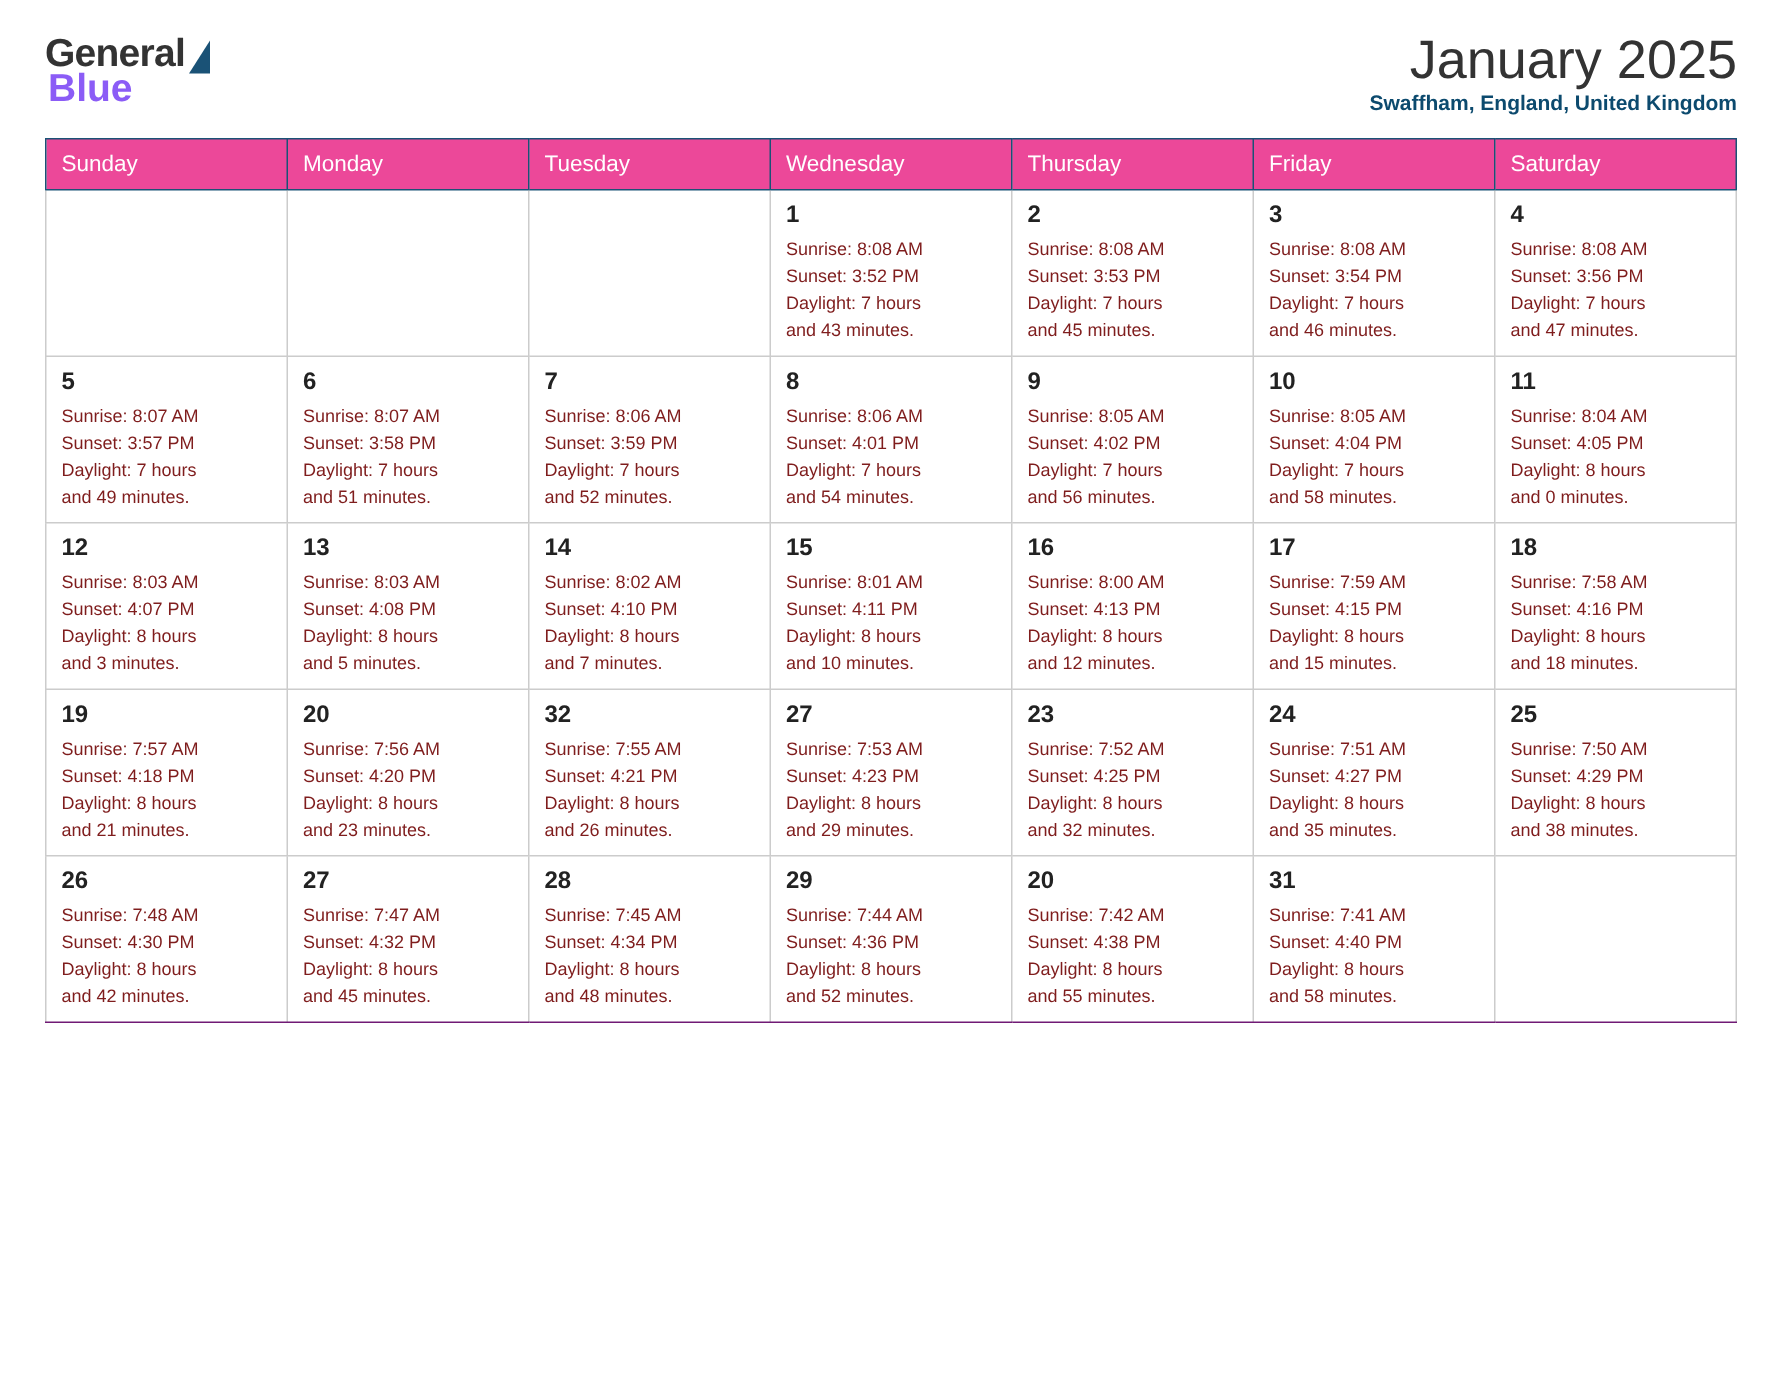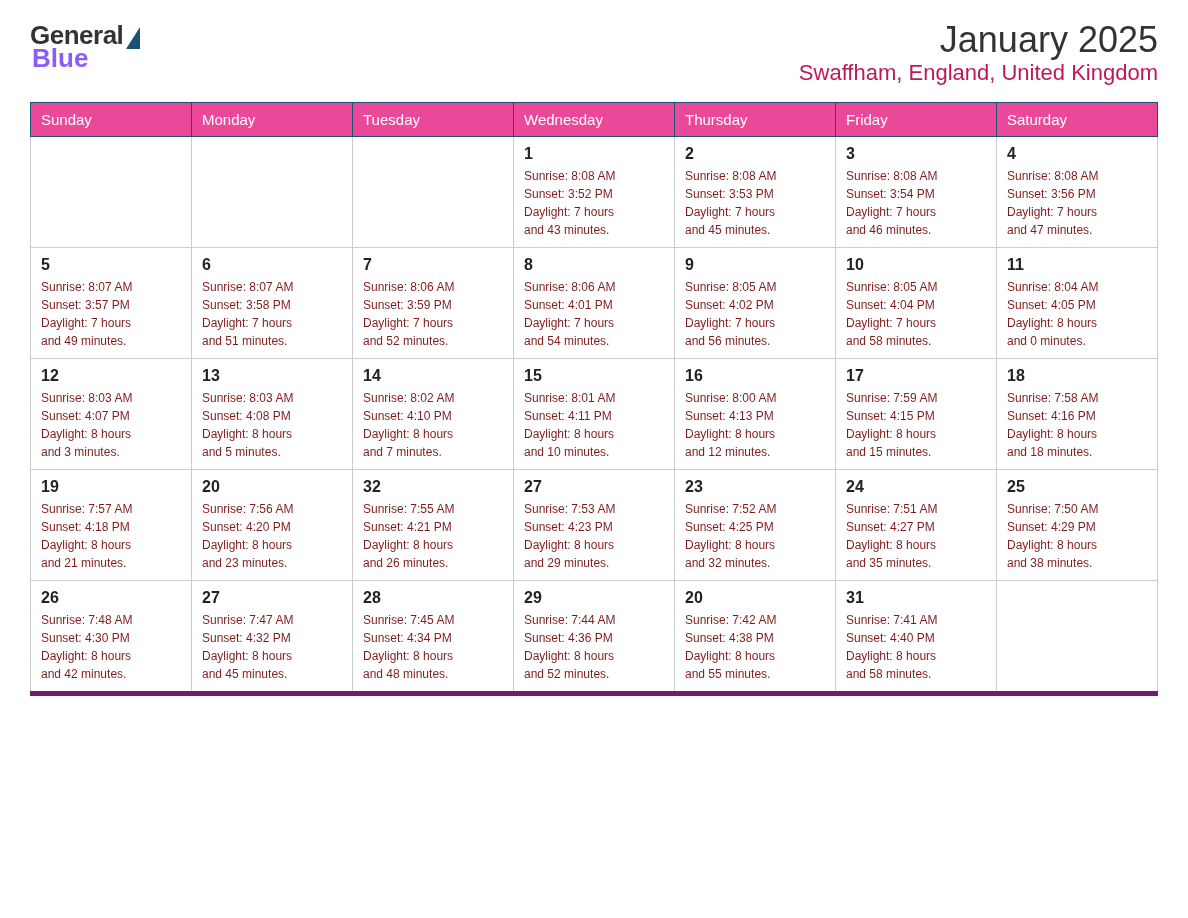--- a/index.html
+++ b/index.html
@@ -50,23 +50,23 @@
     .title-section {
       text-align: right;
     }
     .month-title {
       font-size: 36px;
       font-weight: normal;
       color: #333;
       line-height: 1.1;
     }
     .location-title {
-      font-size: 22px;
-      color: #be185d;
-      font-weight: normal;
+      font-size: 14px;
+      color: #0c4a6e;
+      font-weight: bold;
     }
     .calendar {
       width: 100%;
       border-collapse: collapse;
       border: 1px solid #aaa;
     }
     .calendar th {
       background-color: #ec4899;
       color: #fff;
       padding: 8px 10px;
@@ -92,21 +92,21 @@
       color: #222;
       display: block;
       margin-bottom: 4px;
     }
     .day-info {
       font-size: 12px;
       color: #7f1d1d;
       line-height: 1.5;
     }
     .calendar tr:last-child td {
-      border-bottom: 5px solid #701a75;
+      border-bottom: 1px solid #701a75;
     }
   </style>
 </head>
 <body>
 
 <div class="header">
   <div class="logo">
     <div class="logo-top">
       <span class="logo-general">General</span>
       <div class="logo-triangle"></div>

